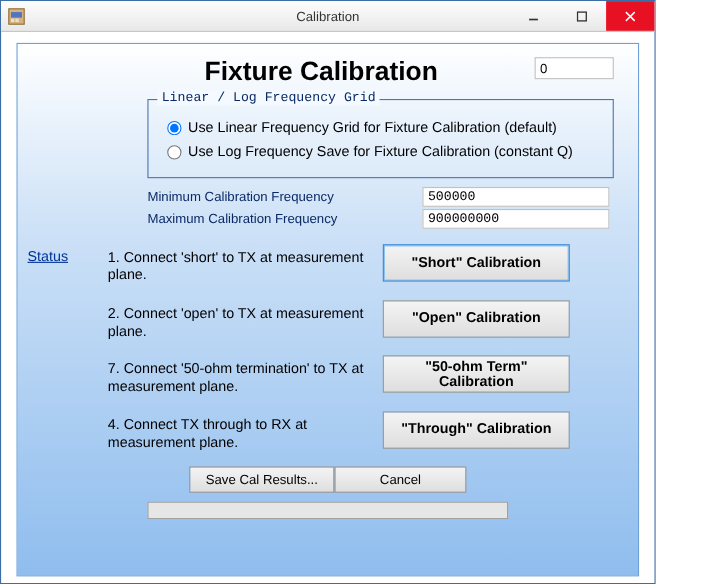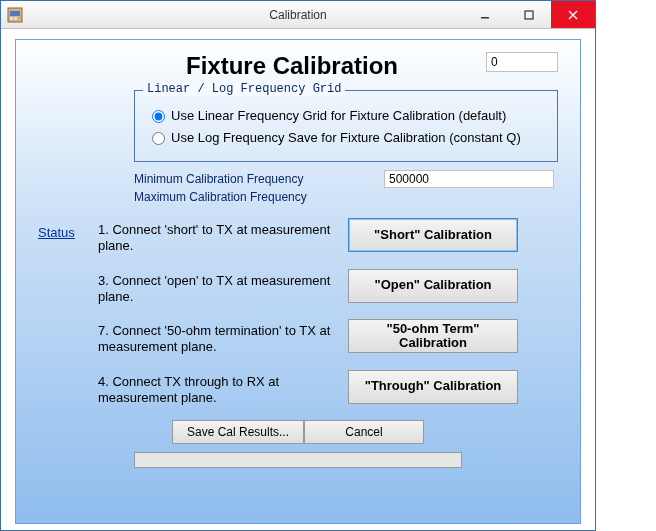--- a/index.html
+++ b/index.html
@@ -131,24 +131,25 @@
     width: 250px;
     color: #0a2a66;
   }
   .freq-input {
     width: 170px;
     height: 18px;
     border: 1px solid #c0c0c0;
     background: #fff;
     font-size: 12px;
     padding: 0 4px;
+    font-family: Liberation Mono, monospace;
   }
   .status-link {
     position: absolute;
-    left: 22px;
+    left: 9px;
     top: 185px;
     color: #003399;
     text-decoration: underline;
     font-size: 13px;
   }
   .cal-row {
     display: flex;
     align-items: flex-start;
     margin: 14px 0 0 60px;
   }
@@ -252,28 +253,29 @@
       </div>
 
       <a class="status-link">Status</a>
 
       <div class="freq-row">
         <div class="freq-label">Minimum Calibration Frequency</div>
         <input class="freq-input" value="500000" style="">
       </div>
       <div class="freq-row">
         <div class="freq-label">Maximum Calibration Frequency</div>
+        <input class="freq-input" value="900000000" style="">
       </div>
 
       <div class="cal-row">
         <div class="cal-text">1. Connect 'short' to TX at measurement plane.</div>
         <button class="cal-btn highlight">"Short" Calibration</button>
       </div>
       <div class="cal-row">
-        <div class="cal-text">3. Connect 'open' to TX at measurement plane.</div>
+        <div class="cal-text">2. Connect 'open' to TX at measurement plane.</div>
         <button class="cal-btn">"Open" Calibration</button>
       </div>
       <div class="cal-row">
         <div class="cal-text">7. Connect '50-ohm termination' to TX at measurement plane.</div>
         <button class="cal-btn">"50-ohm Term"
 Calibration</button>
       </div>
       <div class="cal-row">
         <div class="cal-text">4. Connect TX through to RX at measurement plane.</div>
         <button class="cal-btn">"Through" Calibration</button>

